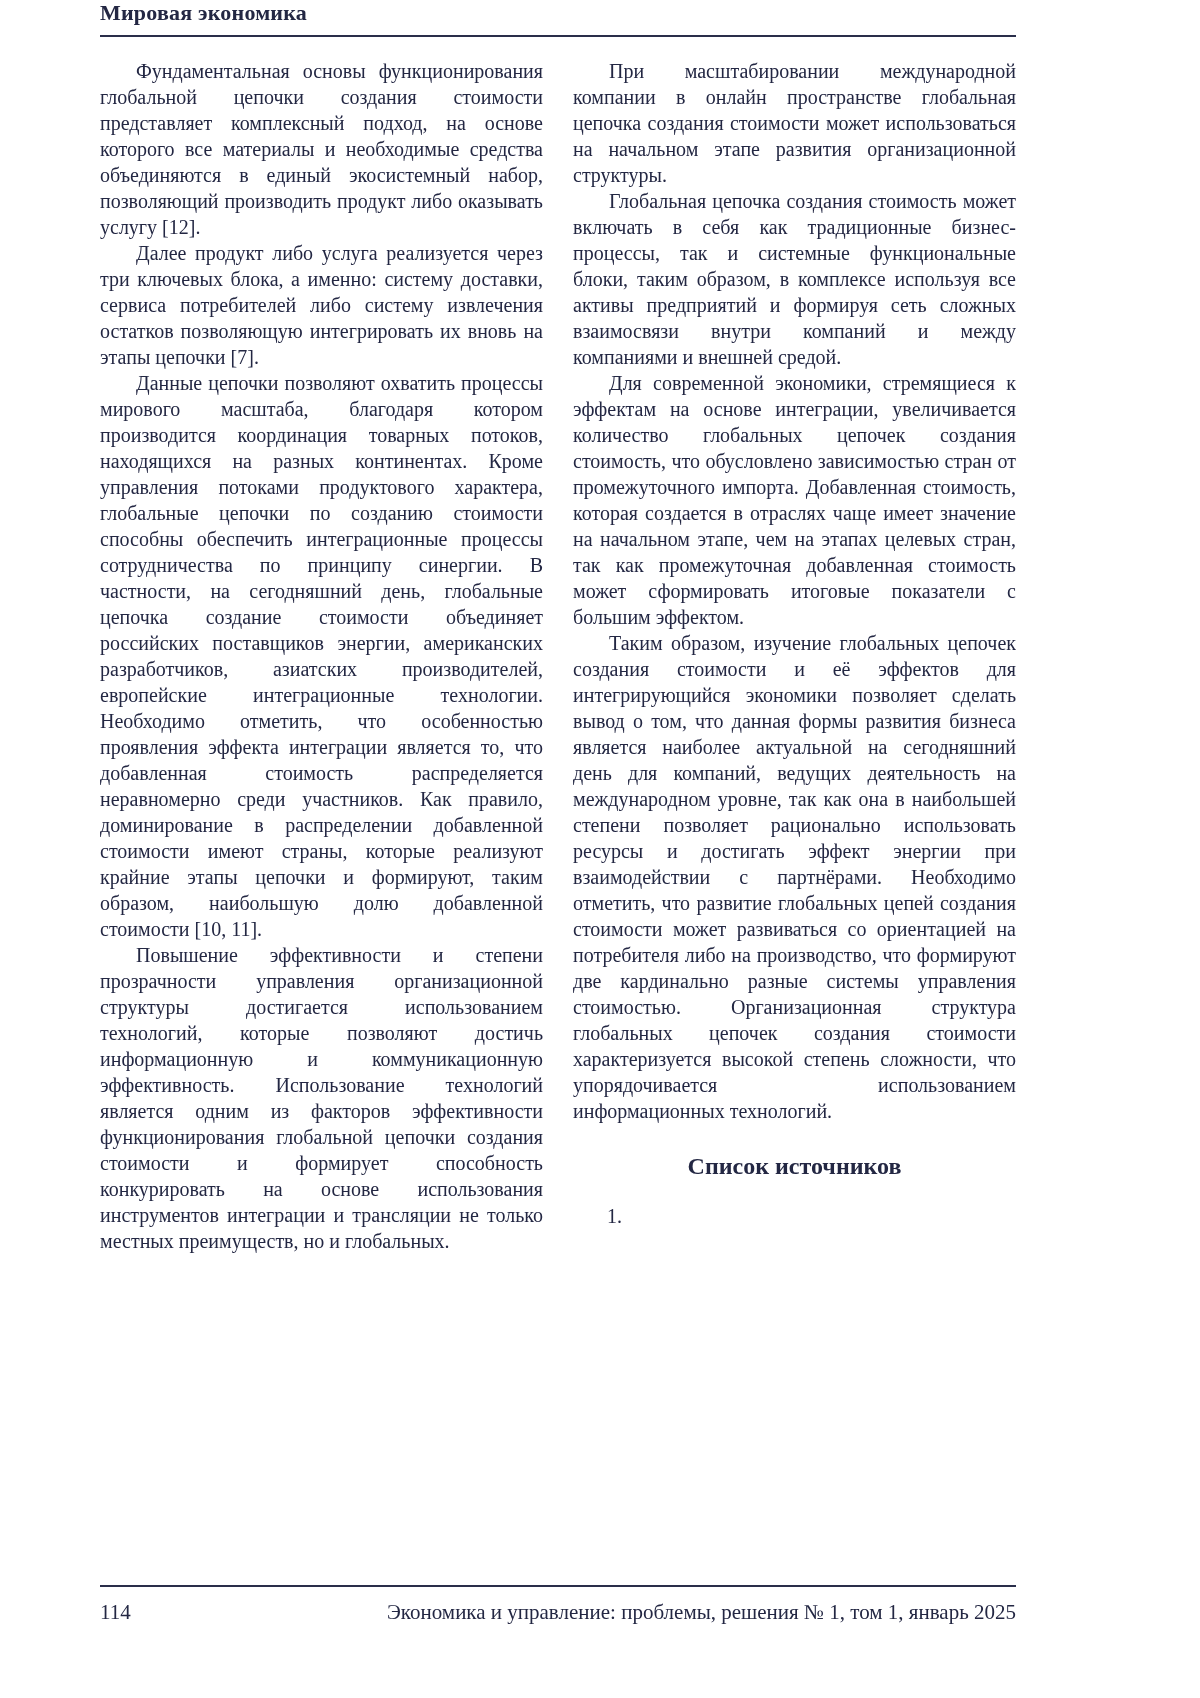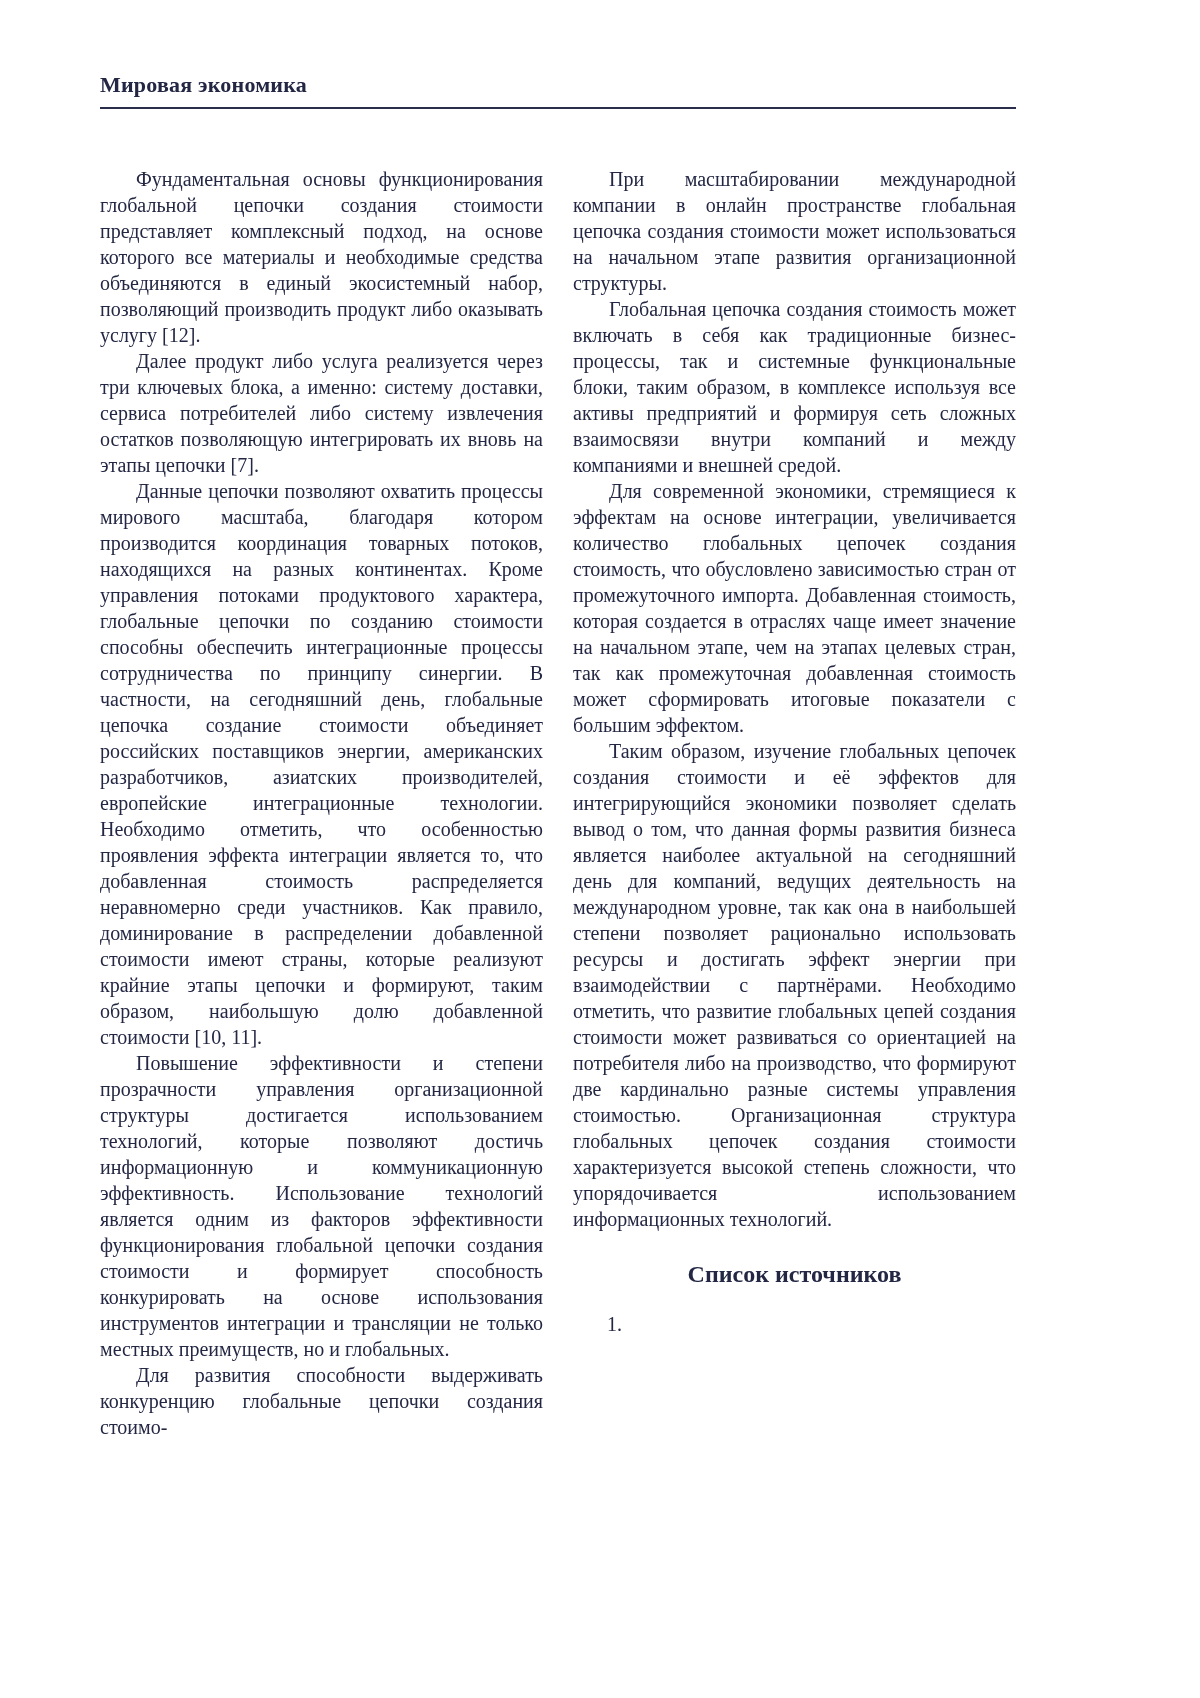--- a/index.html
+++ b/index.html
@@ -14,38 +14,37 @@
     overflow: hidden;
   }
   .page {
     position: absolute;
     left: 100px;
     top: 0;
     width: 916px;
     height: 1698px;
   }
   .section-title {
-    padding-top: 72px;
     font-size: 22px;
     font-weight: bold;
     letter-spacing: 0.2px;
   }
   .header-rule {
     margin-top: 9px;
     border-top: 2px solid #2a2e4a;
   }
   .content {
     margin-top: 21px;
     display: flex;
     gap: 30px;
     font-size: 20px;
     line-height: 1.3;
     text-align: justify;
   }
-  .column { width: 443px; margin-top: 36px; }
+  .column { width: 443px; }
   .column p { margin: 0; text-indent: 36px; }
   .column p.no-indent { text-indent: 0; }
   .refs-heading {
     margin: 27px 0 21px 0;
     font-size: 24px;
     font-weight: bold;
     text-align: center;
   }
   .ref-item {
     display: flex;
@@ -82,32 +81,38 @@
     <div class="header-rule"></div>
   </header>
 
   <main class="content">
 
     <div class="column">
       <p>Фундаментальная основы функционирования глобальной цепочки создания стоимости представляет комплексный подход, на основе которого все материалы и необходимые средства объединяются в единый экосистемный набор, позволяющий производить продукт либо оказывать услугу [12].</p>
       <p>Далее продукт либо услуга реализуется через три ключевых блока, а именно: систему доставки, сервиса потребителей либо систему извлечения остатков позволяющую интегрировать их вновь на этапы цепочки [7].</p>
       <p>Данные цепочки позволяют охватить процессы мирового масштаба, благодаря котором производится координация товарных потоков, находящихся на разных континентах. Кроме управления потоками продуктового характера, глобальные цепочки по созданию стоимости способны обеспечить интеграционные процессы сотрудничества по принципу синергии. В частности, на сегодняшний день, глобальные цепочка создание стоимости объединяет российских поставщиков энергии, американских разработчиков, азиатских производителей, европейские интеграционные технологии. Необходимо отметить, что особенностью проявления эффекта интеграции является то, что добавленная стоимость распределяется неравномерно среди участников. Как правило, доминирование в распределении добавленной стоимости имеют страны, которые реализуют крайние этапы цепочки и формируют, таким образом, наибольшую долю добавленной стоимости [10, 11].</p>
       <p>Повышение эффективности и степени прозрачности управления организационной структуры достигается использованием технологий, которые позволяют достичь информационную и коммуникационную эффективность. Использование технологий является одним из факторов эффективности функционирования глобальной цепочки создания стоимости и формирует способность конкурировать на основе использования инструментов интеграции и трансляции не только местных преимуществ, но и глобальных.</p>
-      <p>Для развития способности выдерживать конкуренцию глобальные цепочки создания стоимо-</p>
     </div>
 
     <div class="column">
       <p>При масштабировании международной компании в онлайн пространстве глобальная цепочка создания стоимости может использоваться на начальном этапе развития организационной структуры.</p>
       <p>Глобальная цепочка создания стоимость может включать в себя как традиционные бизнес-процессы, так и системные функциональные блоки, таким образом, в комплексе используя все активы предприятий и формируя сеть сложных взаимосвязи внутри компаний и между компаниями и внешней средой.</p>
       <p>Для современной экономики, стремящиеся к эффектам на основе интеграции, увеличивается количество глобальных цепочек создания стоимость, что обусловлено зависимостью стран от промежуточного импорта. Добавленная стоимость, которая создается в отраслях чаще имеет значение на начальном этапе, чем на этапах целевых стран, так как промежуточная добавленная стоимость может сформировать итоговые показатели с большим эффектом.</p>
       <p>Таким образом, изучение глобальных цепочек создания стоимости и её эффектов для интегрирующийся экономики позволяет сделать вывод о том, что данная формы развития бизнеса является наиболее актуальной на сегодняшний день для компаний, ведущих деятельность на международном уровне, так как она в наибольшей степени позволяет рационально использовать ресурсы и достигать эффект энергии при взаимодействии с партнёрами. Необходимо отметить, что развитие глобальных цепей создания стоимости может развиваться со ориентацией на потребителя либо на производство, что формируют две кардинально разные системы управления стоимостью. Организационная структура глобальных цепочек создания стоимости характеризуется высокой степень сложности, что упорядочивается использованием информационных технологий.</p>
 
       <div class="refs-heading">Список источников</div>
 
       <div class="ref-item">
         <span class="ref-num">1.</span>
       </div>
     </div>
 
   </main>
 
+  <footer class="page-footer">
+    <div class="footer-rule"></div>
+    <div class="footer-row">
+      <span>114</span>
+      <span>Экономика и управление: проблемы, решения № 1, том 1, январь 2025</span>
+    </div>
+  </footer>
 
 </div>
 
 </body></html>

